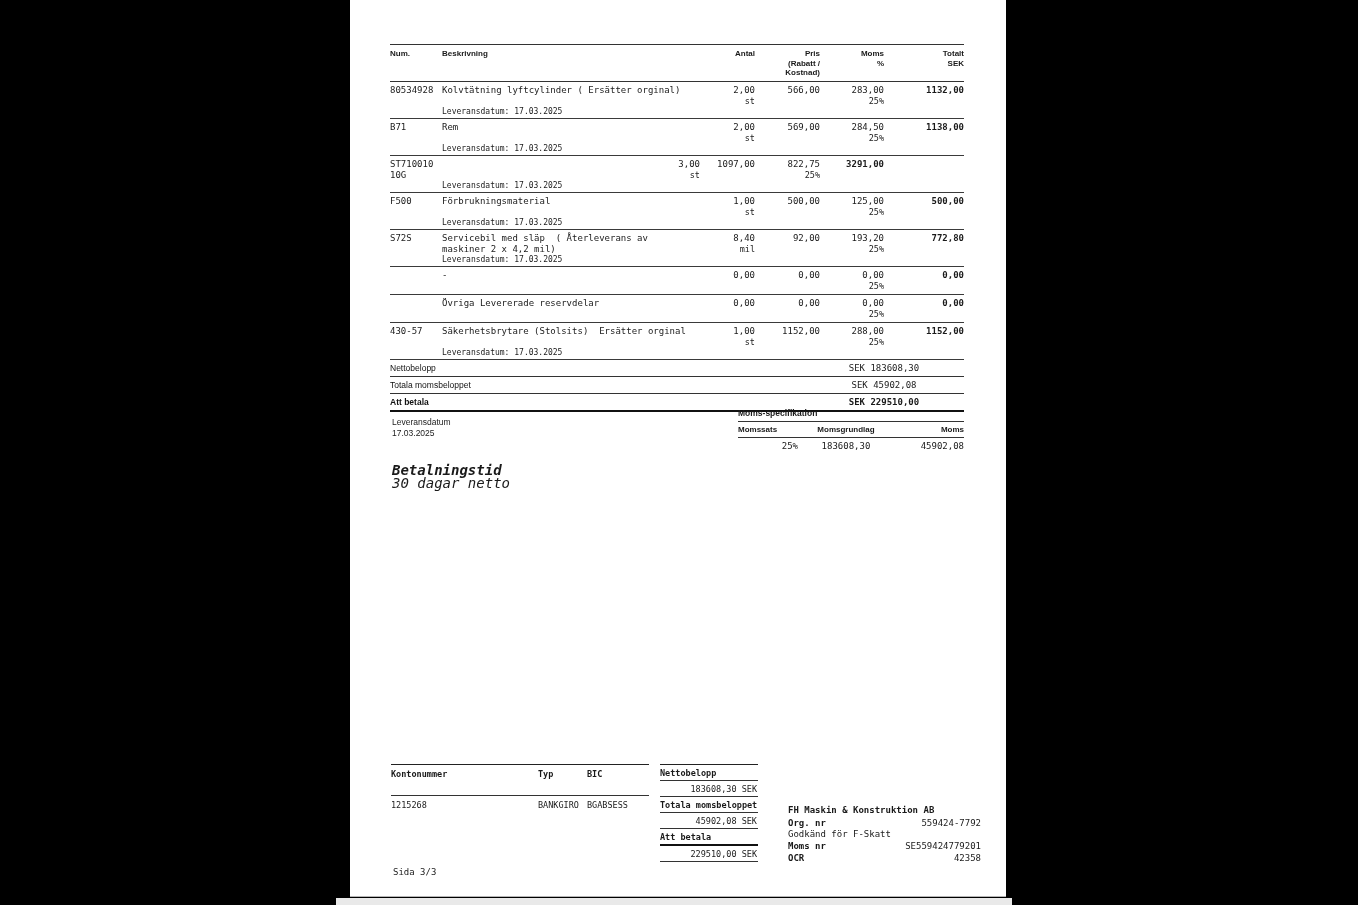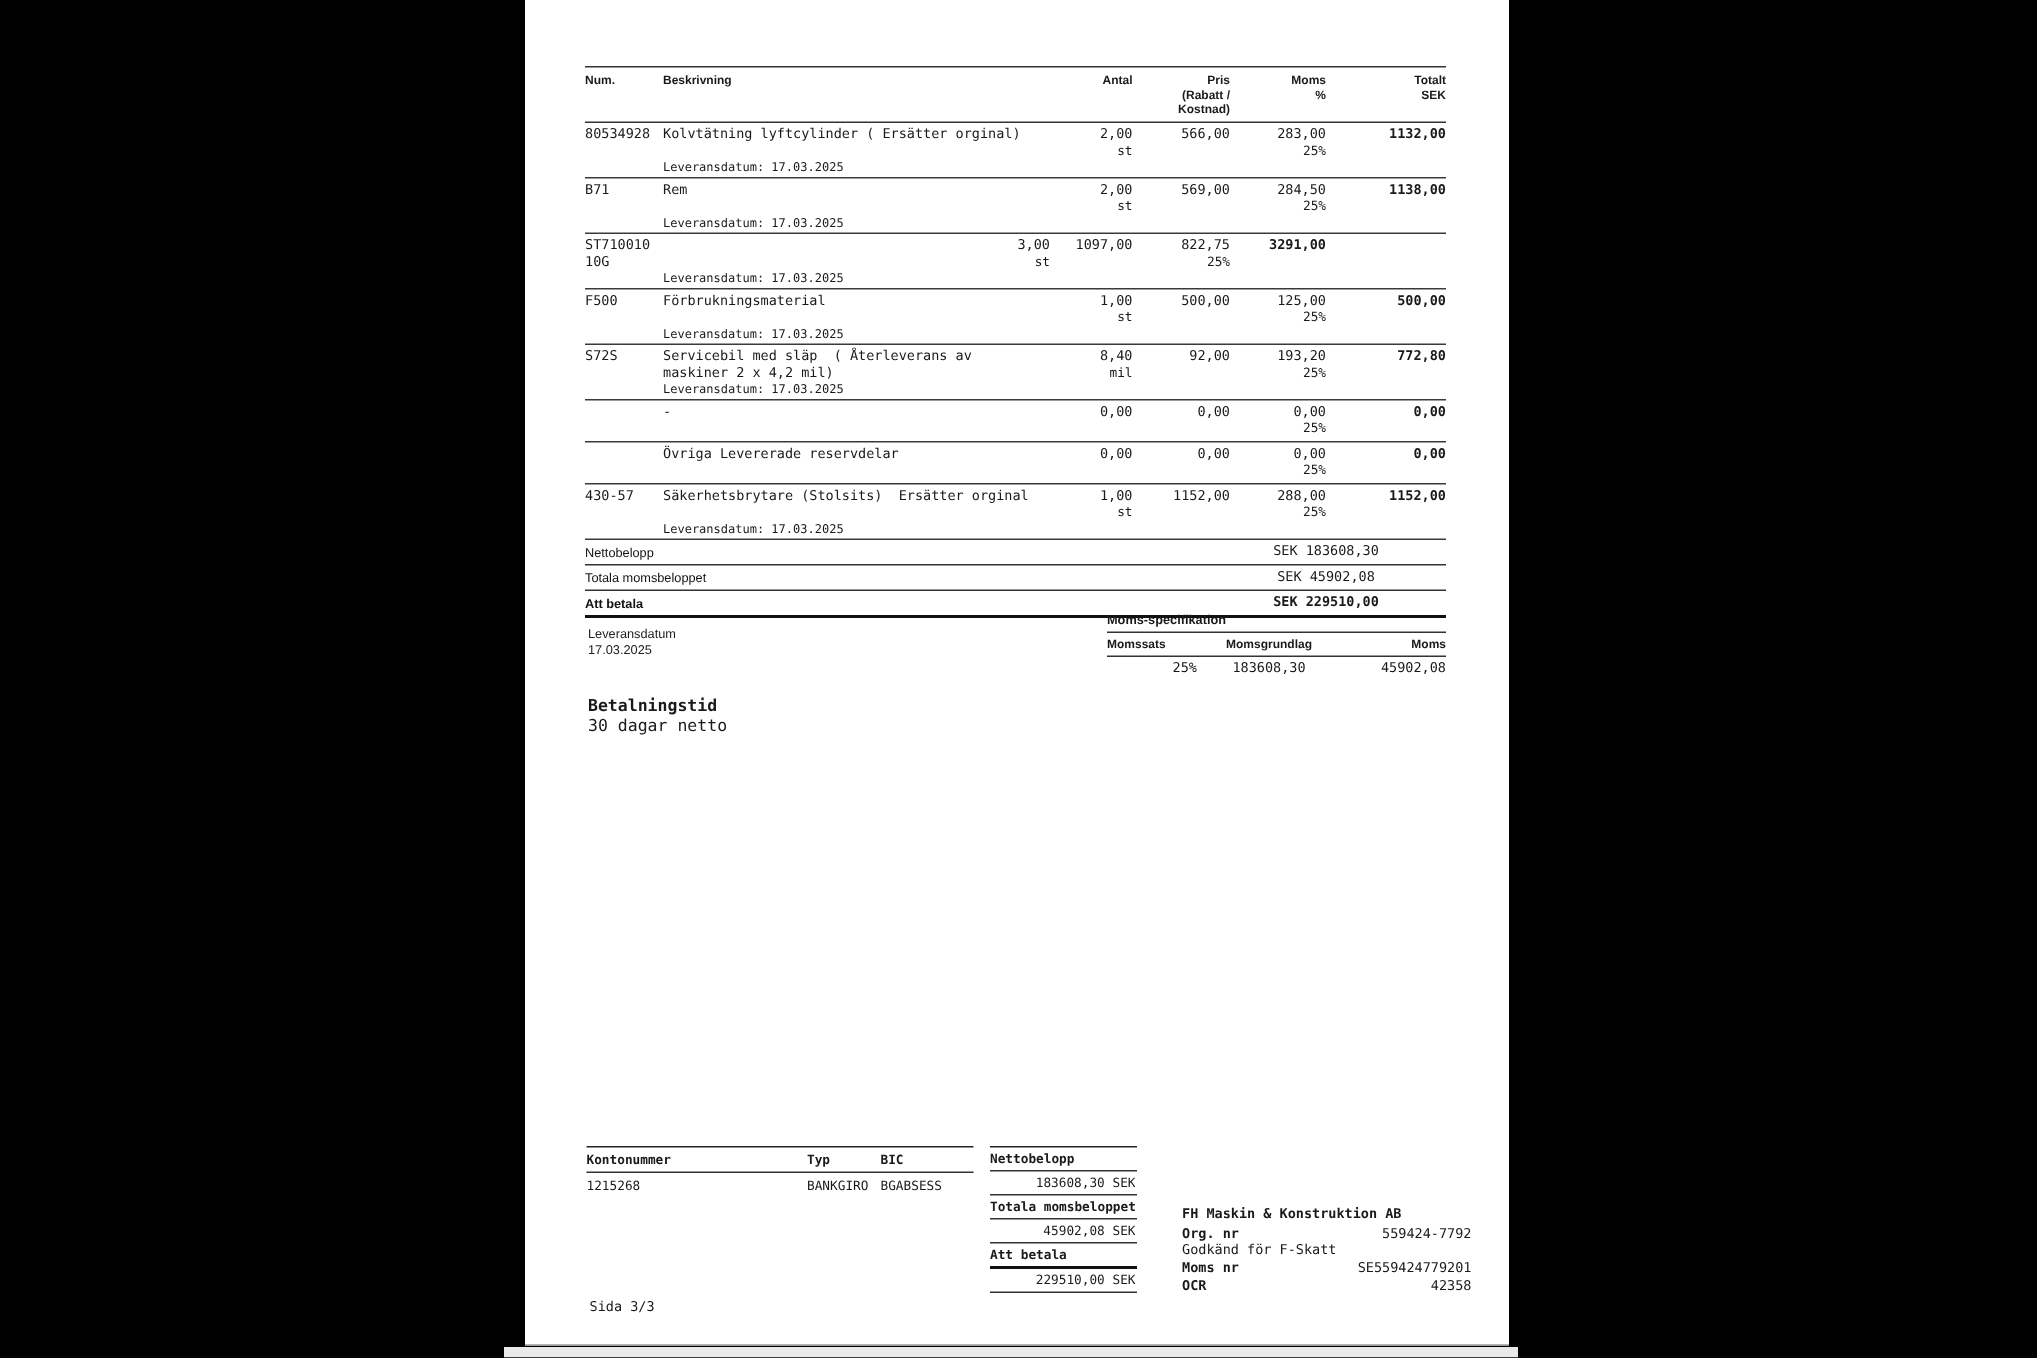--- a/index.html
+++ b/index.html
@@ -37,30 +37,30 @@
                     color:#222; line-height:11px; }
   .vat-spec { position:absolute; left:388px; top:408px; width:226px; color:#1a1a1a; }
   .vat-title { font-size:8.5px; font-weight:bold; padding-bottom:3px;
                border-bottom:1px solid #333; }
   .vat-head { display:grid; grid-template-columns:60px 1fr 70px; font-size:8px;
               font-weight:bold; padding:3px 0; border-bottom:1px solid #333; }
   .vat-row  { display:grid; grid-template-columns:60px 1fr 70px;
               font-family:"DejaVu Sans Mono", monospace; font-size:9px; padding:3px 0; }
   .vat-c { text-align:center; }
   .payment-block { position:absolute; left:42px; top:464px;
-                   font-family:"DejaVu Sans Mono", monospace; font-size:11px; line-height:13px;
-                   color:#1a1a1a; }
+                   font-family:"DejaVu Sans Mono", monospace; font-size:14px; line-height:13px;
+                   color:#1a1a1a;font-style:italic; }
   .payment-block .pb-label { font-weight:bold; }
 
   
   .mono { font-family:"DejaVu Sans Mono", monospace; }
   .bank { position:absolute; left:41px; top:764px; width:258px;
           border-top:1.5px solid #222; font-size:8.5px; color:#1a1a1a; }
   .bank .bh { display:grid; grid-template-columns:147px 49px 1fr; font-weight:bold;
-              padding:4px 0 2px; border-bottom:1px solid #333; }
+              padding:4px 0 16px; border-bottom:1px solid #333; }
   .bank .bv { display:grid; grid-template-columns:147px 49px 1fr; padding:4px 0; }
 
   .fsummary { position:absolute; left:310px; top:764px; width:98px;
               border-top:1.5px solid #222; font-size:8.5px; color:#1a1a1a; }
   .fsummary .fl { font-weight:bold; padding:3px 0 2px; border-bottom:1px solid #333; }
   .fsummary .fv { text-align:right; padding:3px 1px 2px 0; border-bottom:1px solid #333; }
   .fsummary .fl.due { border-bottom:2px double #111; }
 
   .company { position:absolute; left:438px; top:805px; width:193px;
              font-size:9px; color:#1a1a1a; line-height:11px; }

